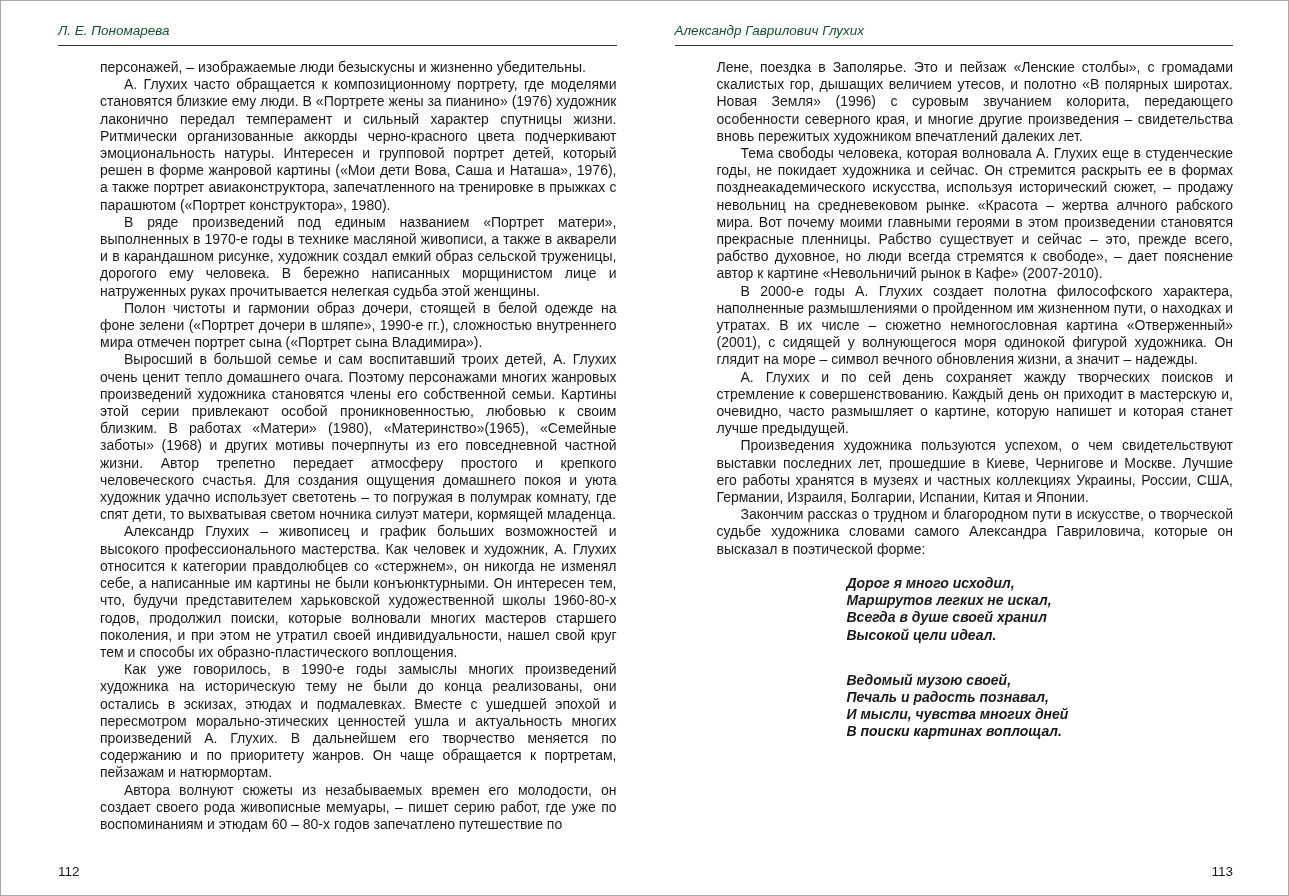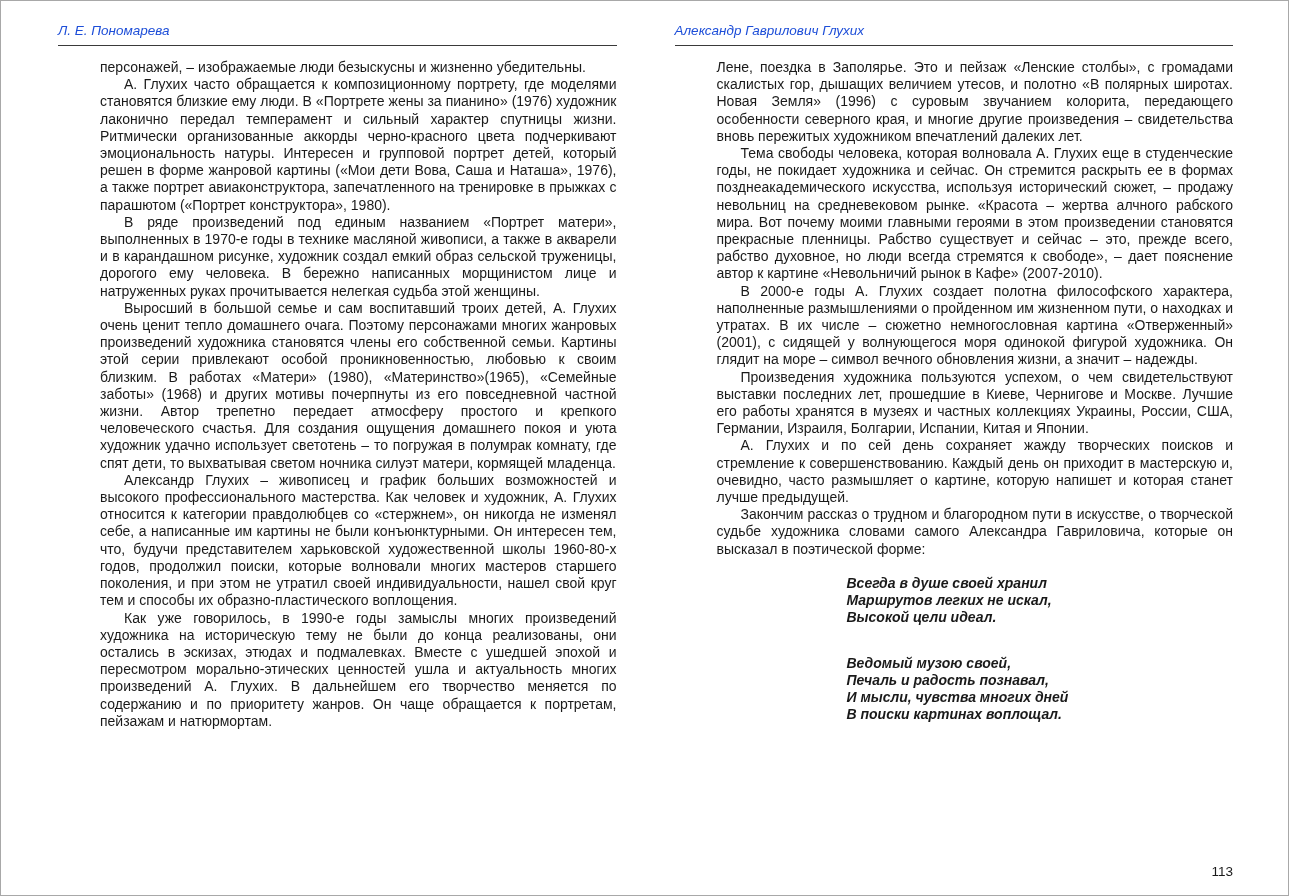--- a/index.html
+++ b/index.html
@@ -20,21 +20,21 @@
   }
   .page {
     flex: 1 1 0;
     display: flex;
     flex-direction: column;
     min-width: 0;
   }
   .page-header {
     font-style: italic;
     font-size: 13.5px;
-    color: #1d4ed8;
+    color: #14532d;
     border-bottom: 1px solid #3a3a3a;
     padding-bottom: 7px;
   }
   .page-header.align-right { text-align: left; }
   .page-body {
     margin-top: 13px;
     font-size: 14px;
     line-height: 17.2px;
     text-align: justify;
     hyphens: auto;
@@ -68,39 +68,43 @@
 <body>
 
 <div class="spread">
 
   <div class="page">
     <div class="page-header">Л. Е. Пономарева</div>
     <div class="page-body">
       <p class="continuation">персонажей, – изображаемые люди безыскусны и жизненно убедительны.</p>
       <p>А. Глухих часто обращается к композиционному портрету, где моделями становятся близкие ему люди. В «Портрете жены за пианино» (1976) художник лаконично передал темперамент и сильный характер спутницы жизни. Ритмически организованные аккорды черно-красного цвета подчеркивают эмоциональность натуры. Интересен и групповой портрет детей, который решен в форме жанровой картины («Мои дети Вова, Саша и Наташа», 1976), а также портрет авиаконструктора, запечатленного на тренировке в прыжках с парашютом («Портрет конструктора», 1980).</p>
       <p>В ряде произведений под единым названием «Портрет матери», выполненных в 1970-е годы в технике масляной живописи, а также в акварели и в карандашном рисунке, художник создал емкий образ сельской труженицы, дорогого ему человека. В бережно написанных морщинистом лице и натруженных руках прочитывается нелегкая судьба этой женщины.</p>
+      <p>Полон чистоты и гармонии образ дочери, стоящей в белой одежде на фоне зелени («Портрет дочери в шляпе», 1990-е гг.), сложностью внутреннего мира отмечен портрет сына («Портрет сына Владимира»).</p>
       <p>Выросший в большой семье и сам воспитавший троих детей, А. Глухих очень ценит тепло домашнего очага. Поэтому персонажами многих жанровых произведений художника становятся члены его собственной семьи. Картины этой серии привлекают особой проникновенностью, любовью к своим близким. В работах «Матери» (1980), «Материнство»(1965), «Семейные заботы» (1968) и других мотивы почерпнуты из его повседневной частной жизни. Автор трепетно передает атмосферу простого и крепкого человеческого счастья. Для создания ощущения домашнего покоя и уюта художник удачно использует светотень – то погружая в полумрак комнату, где спят дети, то выхватывая светом ночника силуэт матери, кормящей младенца.</p>
       <p>Александр Глухих – живописец и график больших возможностей и высокого профессионального мастерства. Как человек и художник, А. Глухих относится к категории правдолюбцев со «стержнем», он никогда не изменял себе, а написанные им картины не были конъюнктурными. Он интересен тем, что, будучи представителем харьковской художественной школы 1960-80-х годов, продолжил поиски, которые волновали многих мастеров старшего поколения, и при этом не утратил своей индивидуальности, нашел свой круг тем и способы их образно-пластического воплощения.</p>
       <p>Как уже говорилось, в 1990-е годы замыслы многих произведений художника на историческую тему не были до конца реализованы, они остались в эскизах, этюдах и подмалевках. Вместе с ушедшей эпохой и пересмотром морально-этических ценностей ушла и актуальность многих произведений А. Глухих. В дальнейшем его творчество меняется по содержанию и по приоритету жанров. Он чаще обращается к портретам, пейзажам и натюрмортам.</p>
+      <p>Автора волнуют сюжеты из незабываемых времен его молодости, он создает своего рода живописные мемуары, – пишет серию работ, где уже по воспоминаниям и этюдам 60 – 80-х годов запечатлено путешествие по</p>
     </div>
+    <div class="page-footer">112</div>
   </div>
 
   <div class="page">
     <div class="page-header align-right">Александр Гаврилович Глухих</div>
     <div class="page-body">
       <p class="continuation">Лене, поездка в Заполярье. Это и пейзаж «Ленские столбы», с громадами скалистых гор, дышащих величием утесов, и полотно «В полярных широтах. Новая Земля» (1996) с суровым звучанием колорита, передающего особенности северного края, и многие другие произведения – свидетельства вновь пережитых художником впечатлений далеких лет.</p>
       <p>Тема свободы человека, которая волновала А. Глухих еще в студенческие годы, не покидает художника и сейчас. Он стремится раскрыть ее в формах позднеакадемического искусства, используя исторический сюжет, – продажу невольниц на средневековом рынке. «Красота – жертва алчного рабского мира. Вот почему моими главными героями в этом произведении становятся прекрасные пленницы. Рабство существует и сейчас – это, прежде всего, рабство духовное, но люди всегда стремятся к свободе», – дает пояснение автор к картине «Невольничий рынок в Кафе» (2007-2010).</p>
       <p>В 2000-е годы А. Глухих создает полотна философского характера, наполненные размышлениями о пройденном им жизненном пути, о находках и утратах. В их числе – сюжетно немногословная картина «Отверженный» (2001), с сидящей у волнующегося моря одинокой фигурой художника. Он глядит на море – символ вечного обновления жизни, а значит – надежды.</p>
+      <p>А. Глухих и по сей день сохраняет жажду творческих поисков и стремление к совершенствованию. Каждый день он приходит в мастерскую и, очевидно, часто размышляет о картине, которую напишет и которая станет лучше предыдущей.</p>
       <p>Произведения художника пользуются успехом, о чем свидетельствуют выставки последних лет, прошедшие в Киеве, Чернигове и Москве. Лучшие его работы хранятся в музеях и частных коллекциях Украины, России, США, Германии, Израиля, Болгарии, Испании, Китая и Японии.</p>
-      <p>А. Глухих и по сей день сохраняет жажду творческих поисков и стремление к совершенствованию. Каждый день он приходит в мастерскую и, очевидно, часто размышляет о картине, которую напишет и которая станет лучше предыдущей.</p>
       <p>Закончим рассказ о трудном и благородном пути в искусстве, о творческой судьбе художника словами самого Александра Гавриловича, которые он высказал в поэтической форме:</p>
       <div class="poem">
         <div class="stanza">
+          <div class="poem-line">Дорог я много исходил,</div>
+          <div class="poem-line">Маршрутов легких не искал,</div>
           <div class="poem-line">Всегда в душе своей хранил</div>
-          <div class="poem-line">Маршрутов легких не искал,</div>
           <div class="poem-line">Высокой цели идеал.</div>
         </div>
         <div class="stanza">
           <div class="poem-line">Ведомый музою своей,</div>
           <div class="poem-line">Печаль и радость познавал,</div>
           <div class="poem-line">И мысли, чувства многих дней</div>
           <div class="poem-line">В поиски картинах воплощал.</div>
         </div>
       </div>
     </div>

